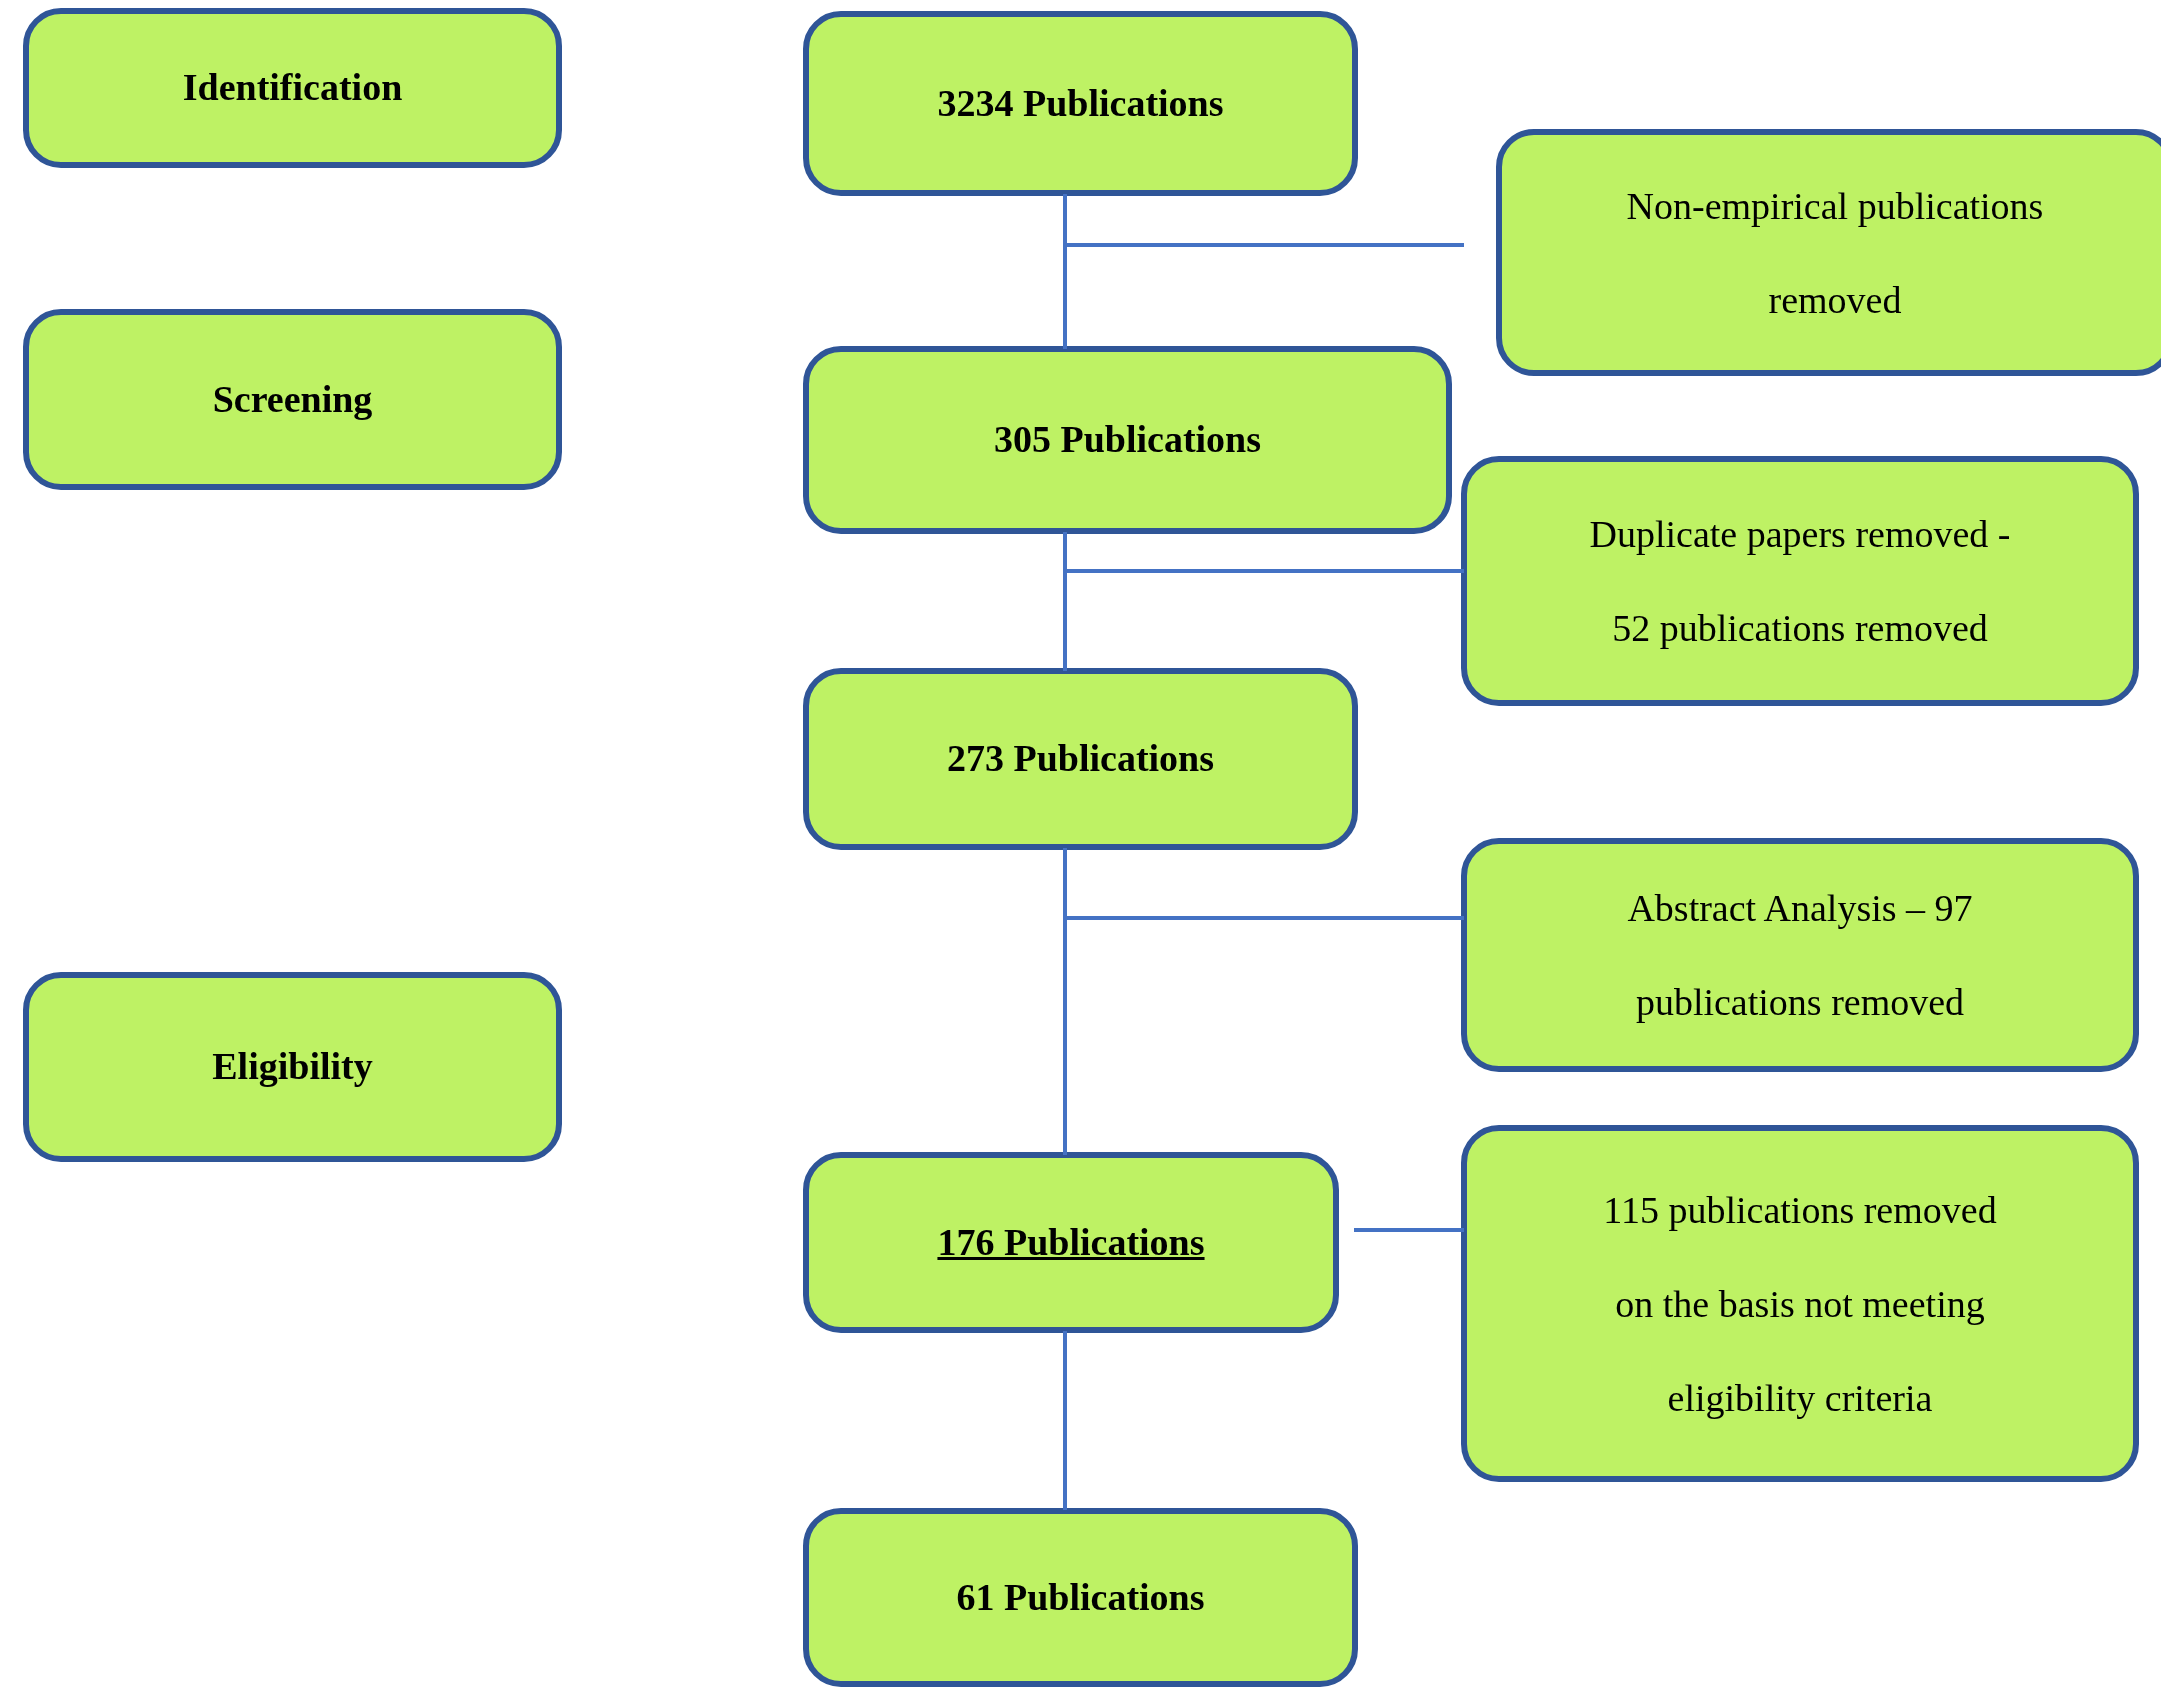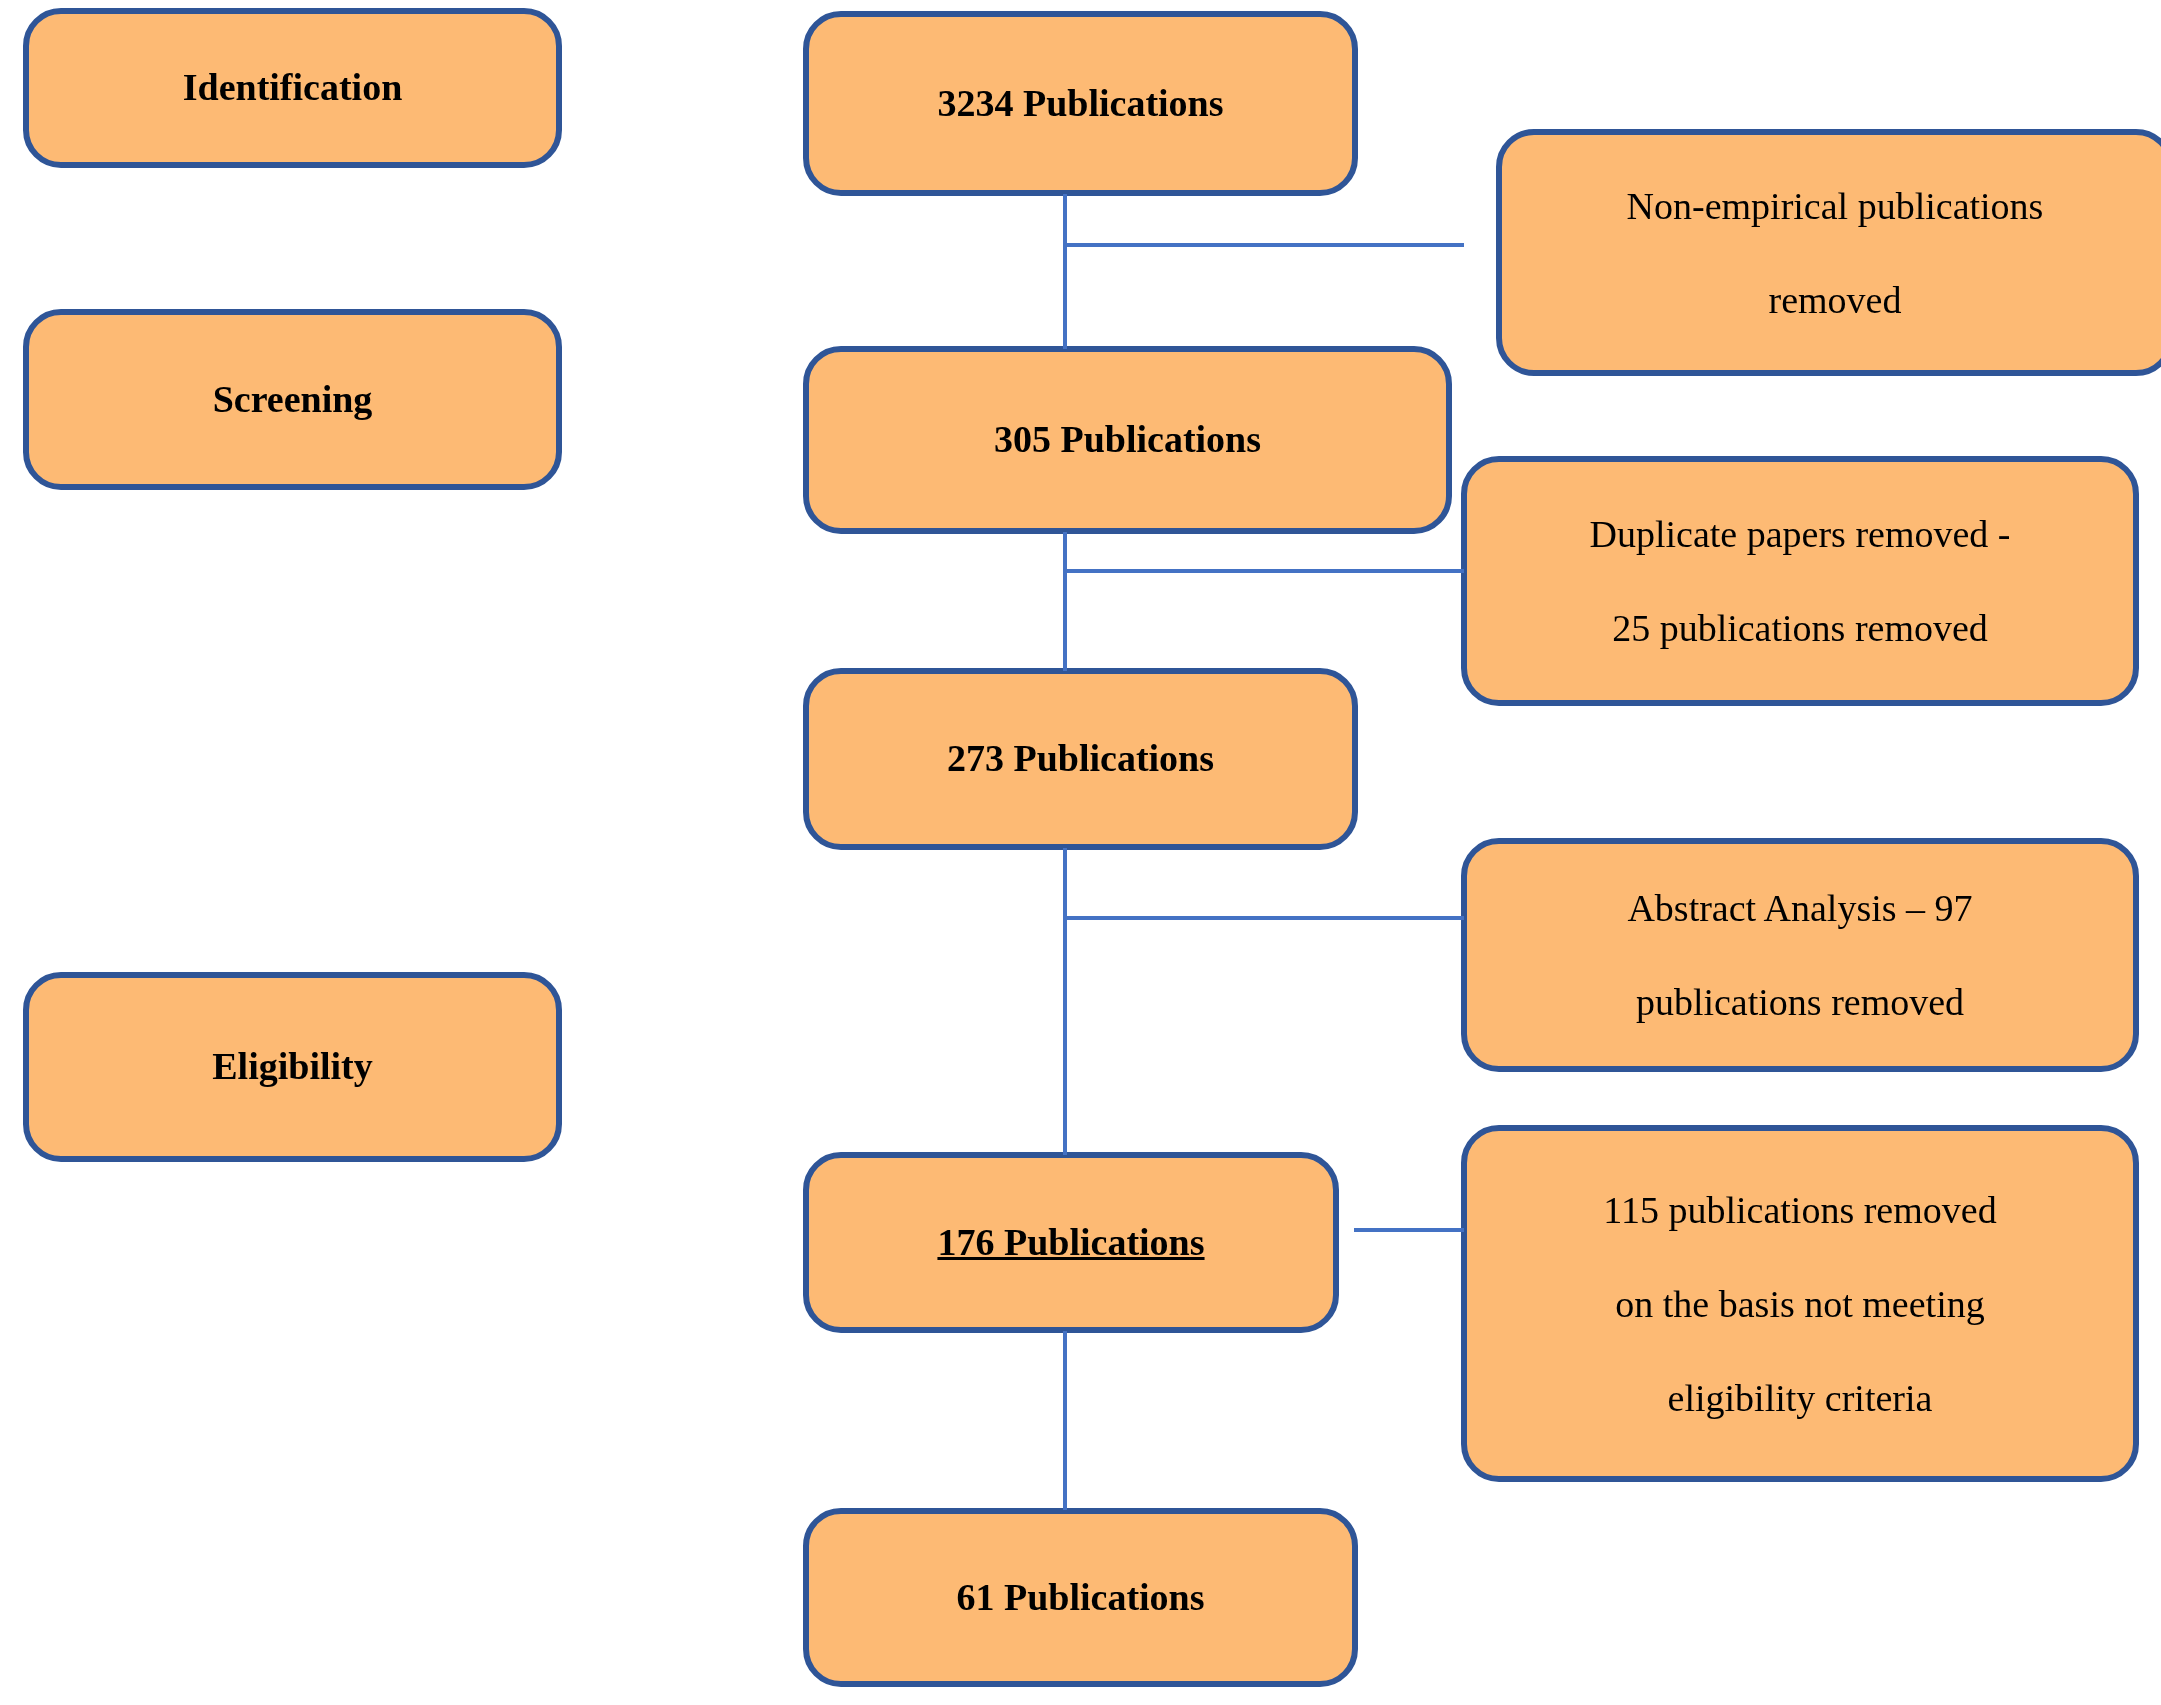--- a/index.html
+++ b/index.html
@@ -15,21 +15,21 @@
   .canvas {
     position: relative;
     width: 2161px;
     height: 1705px;
     background: #ffffff;
     overflow: hidden;
   }
   .box {
     position: absolute;
     box-sizing: border-box;
-    background: #fdba74;
+    background: #bef264;
     border: 6.6px solid var(--c-border);
     border-radius: 38px;
     display: flex;
     flex-direction: column;
     align-items: center;
     justify-content: center;
     text-align: center;
     color: var(--c-text);
   }
   .stage .label, .flow .label {
@@ -110,21 +110,21 @@
   <div class="box flow b-f4">
     <span class="label">61 Publications</span>
   </div>
 
   <div class="box excl b-e0">
     <span class="tline">Non-empirical publications</span>
     <span class="tline">removed</span>
   </div>
   <div class="box excl b-e1">
     <span class="tline">Duplicate papers removed -</span>
-    <span class="tline">25 publications removed</span>
+    <span class="tline">52 publications removed</span>
   </div>
   <div class="box excl b-e2">
     <span class="tline">Abstract Analysis – 97</span>
     <span class="tline">publications removed</span>
   </div>
   <div class="box excl b-e3">
     <span class="tline">115 publications removed</span>
     <span class="tline">on the basis not meeting</span>
     <span class="tline">eligibility criteria</span>
   </div>

